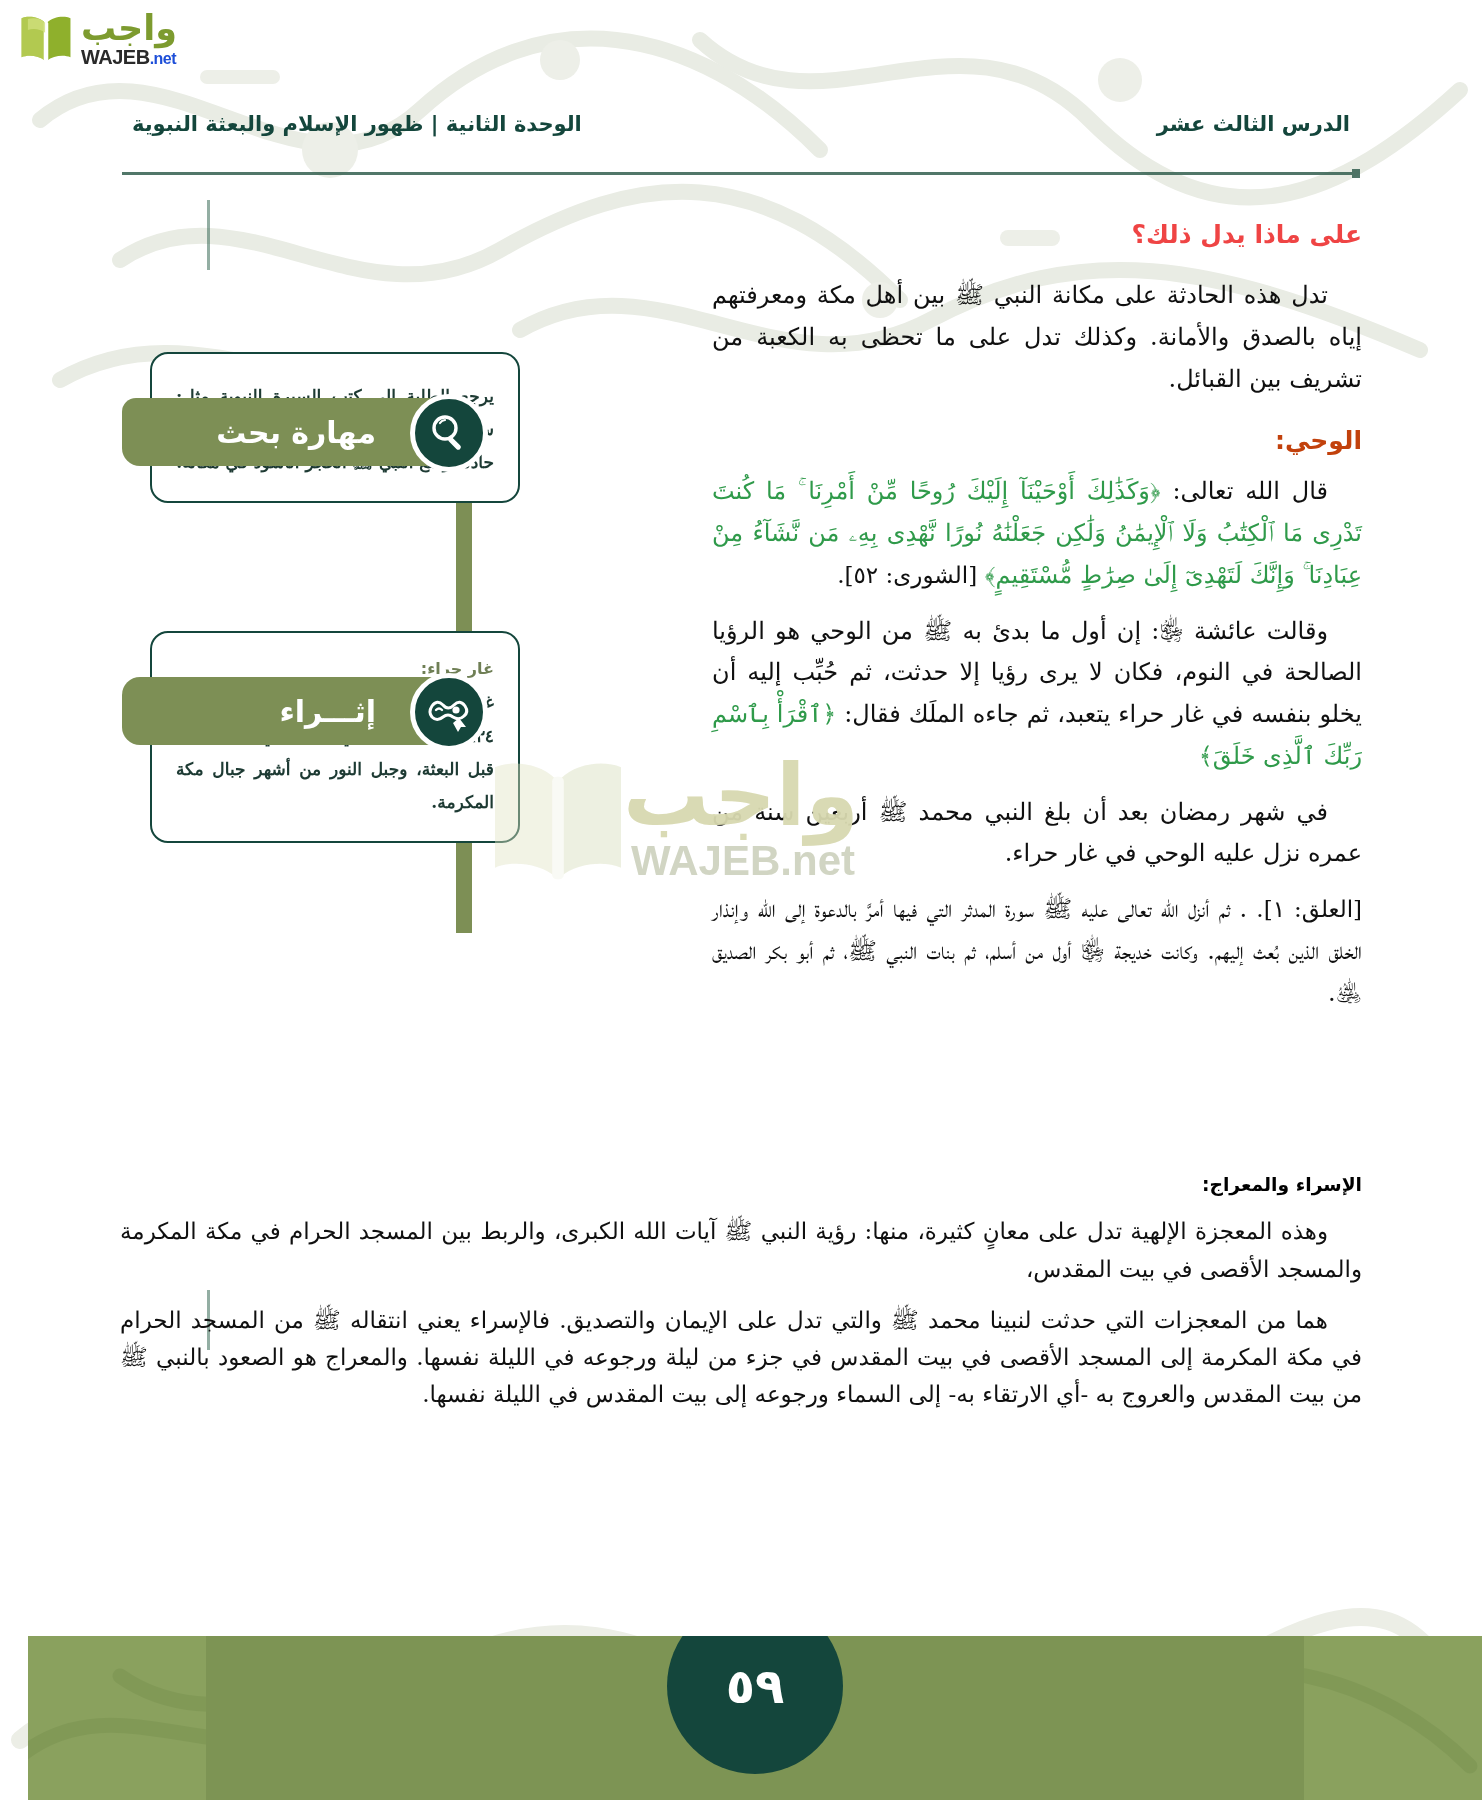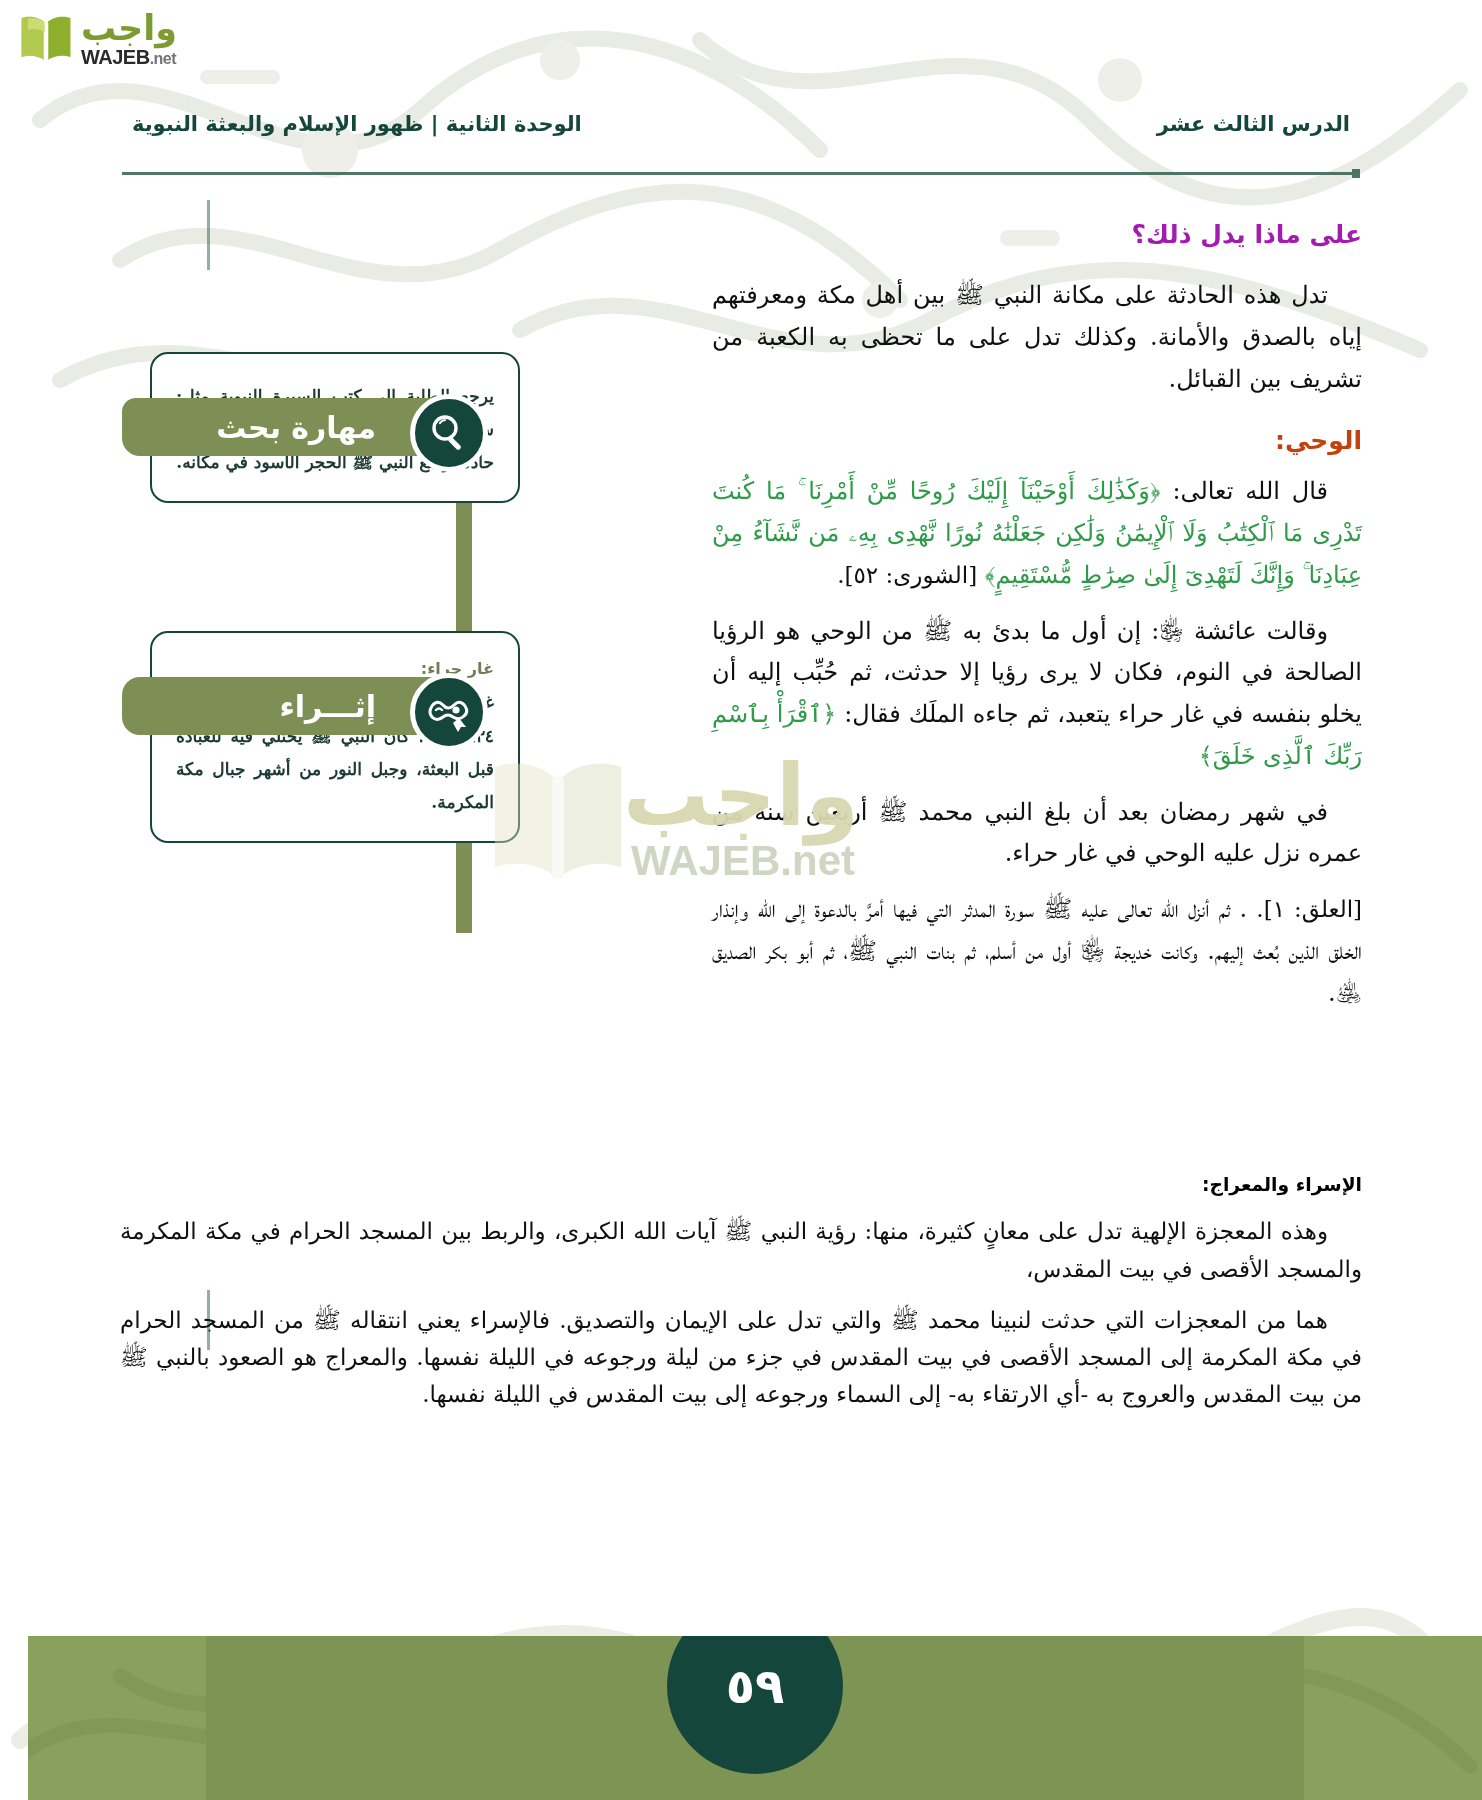--- a/index.html
+++ b/index.html
@@ -37,21 +37,21 @@
   #logo-left { display: flex; flex-direction: column; align-items: flex-start; line-height: 1; }
   #logo-ar {
     font-size: 35px; font-weight: bold; color: #7d9b2f;
     font-family: "DejaVu Sans", sans-serif; letter-spacing: -1px;
     margin-bottom: 1px;
   }
   #logo-en {
     font-size: 20px; font-weight: bold; color: #2a2a2a;
     font-family: "Liberation Sans", sans-serif; letter-spacing: -0.5px;
   }
-  #logo-en .net { color: #737373; font-size: 16px; }
+  #logo-en .net { color: #1d4ed8; font-size: 16px; }
   #logo-book { width: 58px; height: 56px; flex: 0 0 auto; }
 
   
   #header {
     position: absolute; top: 112px; left: 122px; right: 122px;
     height: 46px;
   }
   #header-inner {
     display: flex; justify-content: space-between; align-items: baseline;
     padding: 0 10px;
@@ -96,21 +96,21 @@
   }
   .badge-stem {
     position: absolute; top: 72px; left: 334px;
     width: 16px; height: 270px;
     background: #7d8f55;
     z-index: 0;
   }
   
   .side-title {
     position: absolute; top: 46px; left: 0;
-    width: 340px; height: 58px;
+    width: 340px; height: 68px;
     background: #7d8f55;
     border-radius: 18px 18px 18px 18px;
     display: flex; align-items: center;
     padding-left: 14px; padding-right: 86px;
     justify-content: flex-start;
     color: #ffffff;
     font-size: 30px; font-weight: bold;
     letter-spacing: 1px;
     z-index: 2;
   }
@@ -158,21 +158,21 @@
     text-align: right;
   }
 
   
   #main-col {
     position: absolute; top: 20px; right: 10px;
     width: 650px;
   }
   #main-col h2.red {
     margin: 0 0 26px 0;
-    color: #a21caf;
+    color: #ef4444;
     font-size: 25px;
     font-weight: bold;
     font-family: "DejaVu Sans", sans-serif;
   }
   #main-col h3.sub {
     margin: 26px 0 16px 0;
     color: #c2410c;
     font-size: 25px;
     font-weight: bold;
     font-family: "DejaVu Sans", sans-serif;

